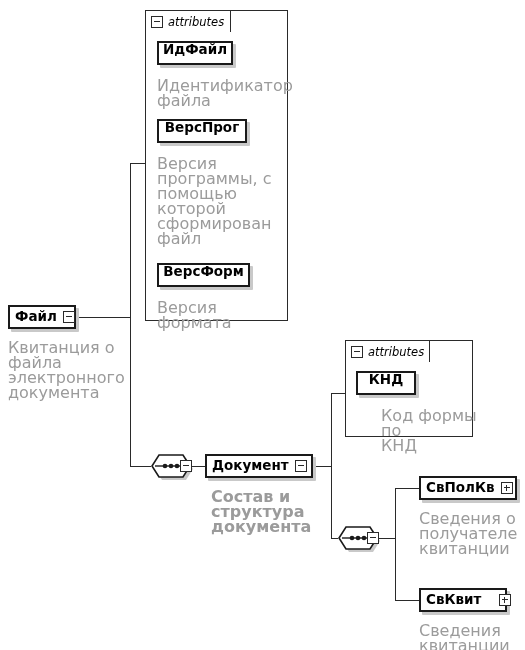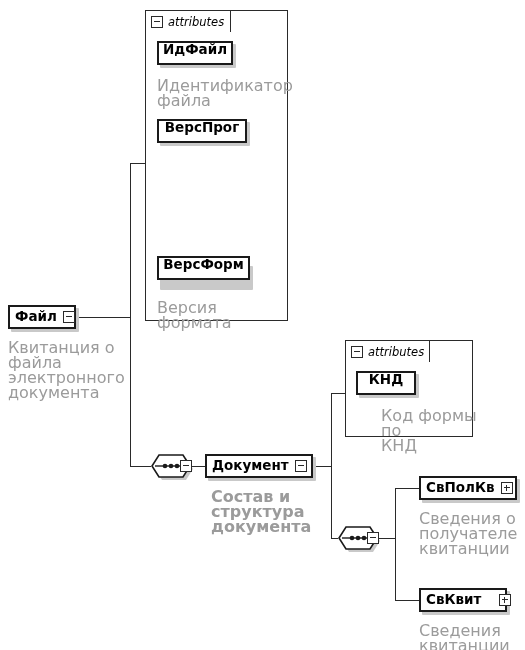--- a/index.html
+++ b/index.html
@@ -202,23 +202,29 @@
   <div class="attr-node" style="left:157px; top:41px; width:76px;">
     <span class="node-label">ИдФайл</span>
   </div>
   <div class="desc" style="left:157px; top:78px; width:128px;">Идентификатор
 файла</div>
 
   <div class="node-shadow" style="left:160px; top:122px; width:90px; height:24px; border-radius:1px;"></div>
   <div class="attr-node" style="left:157px; top:119px; width:90px;">
     <span class="node-label">ВерсПрог</span>
   </div>
+  <div class="desc" style="left:157px; top:156px; width:128px;">Версия
+программы, с
+помощью
+которой
+сформирован
+файл</div>
 
   <div class="node-shadow" style="left:160px; top:266px; width:93px; height:24px; border-radius:1px;"></div>
-  <div class="attr-node" style="left:157px; top:256px; width:93px;">
+  <div class="attr-node" style="left:157px; top:263px; width:93px;">
     <span class="node-label">ВерсФорм</span>
   </div>
   <div class="desc" style="left:157px; top:300px; width:132px;">Версия формата</div>
 
   <div class="node-shadow" style="left:11px; top:308px; width:68px; height:24px; border-radius:1px;"></div>
   <div class="node" style="left:8px; top:305px; width:68px;">
     <span class="node-label">Файл</span>
     <span class="toggle"></span>
   </div>
   <div class="desc" style="left:8px; top:340px; width:120px;">Квитанция о

